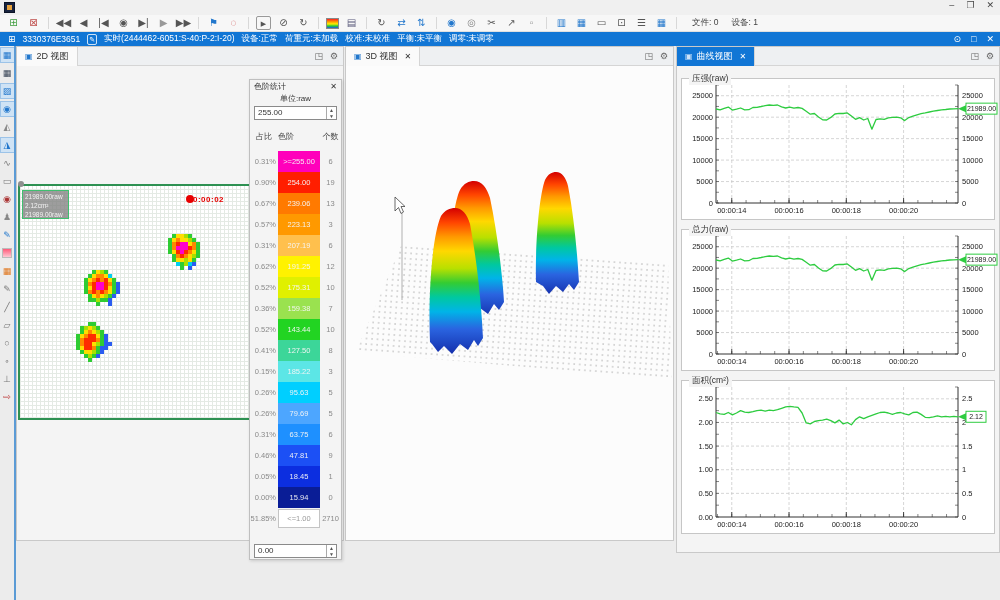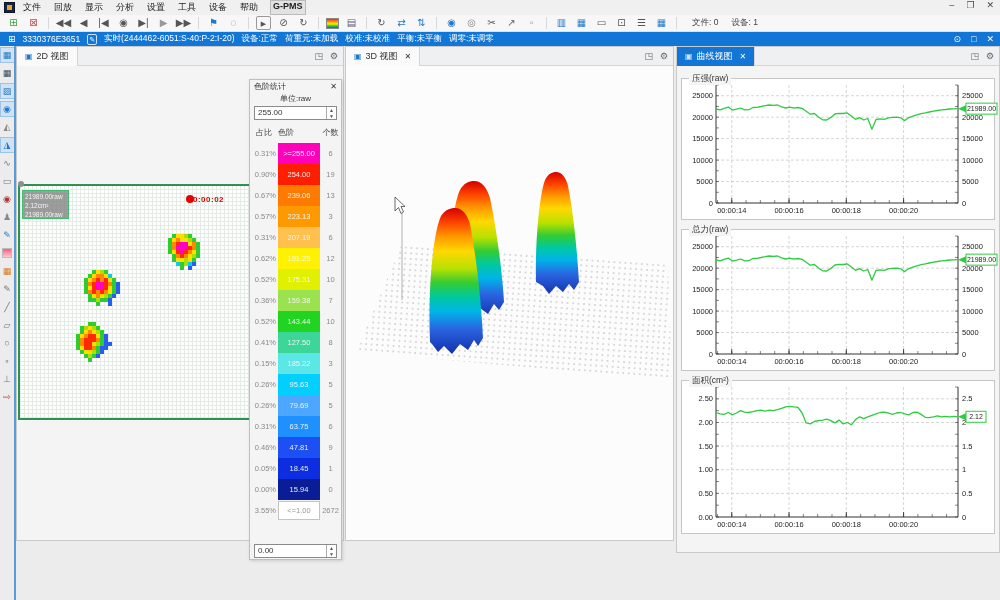--- a/index.html
+++ b/index.html
@@ -59,21 +59,21 @@
   .pinmark { position:absolute; left:-2px; top:-5px; width:6px; height:6px; border-radius:50%; background:#8f8f8f; z-index:4; }
   .recdot { position:absolute; left:166px; top:9px; width:8px; height:8px; border-radius:50%; background:#e80000; }
   .rectime { position:absolute; left:168px; top:9px; color:#e80000; font-size:8px; font-weight:bold; letter-spacing:.5px; }
 
   
   .scalepanel { position:absolute; left:232px; top:13px; width:93px; height:481px; background:#f4f4f4; border:1px solid #bfbfbf; box-shadow:1px 1px 3px rgba(0,0,0,.15); z-index:6; display:flex; flex-direction:column; }
   .sp-head { height:13px; display:flex; align-items:center; justify-content:space-between; padding:0 4px; font-size:8px; color:#333; }
   .sp-unit { text-align:center; font-size:8px; height:12px; }
   .spin { position:relative; height:14px; margin:1px 4px; background:#fff; border:1px solid #8a8a8a; font-size:8px; padding:1px 12px 0 3px; }
   .spin .arr { position:absolute; right:0; top:0; width:10px; height:12px; border-left:1px solid #aaa; font-size:5px; line-height:6px; text-align:center; color:#555; }
-  .sp-cols { display:flex; font-size:8px; color:#444; height:22px; align-items:center; }
+  .sp-cols { display:flex; font-size:8px; color:#444; height:30px; align-items:center; }
   .sp-cols span:nth-child(1){ width:28px; text-align:center; }
   .sp-cols span:nth-child(2){ width:42px; }
   .sp-cols span:nth-child(3){ flex:1; text-align:center; }
   .sp-rows { flex:1; }
   .sp-row { display:flex; align-items:center; height:21px; font-size:7.5px; color:#8a8a8a; }
   .sp-row .pct { width:28px; text-align:right; padding-right:2px; }
   .sp-row .lvl { width:42px; height:21px; display:flex; align-items:center; justify-content:center; color:rgba(245,245,245,.95); }
   .sp-row .cnt { flex:1; text-align:center; }
   .sp-row.lastrow .lvl { border:1px solid #c4c4c4; background:#fdfdfd; color:#999; height:19px; }
 
@@ -86,31 +86,20 @@
   .ctitle { position:absolute; top:-6px; left:7px; background:#f4f4f4; padding:0 3px; font-size:8.5px; color:#333; z-index:2;text-align:center; }
   .chartbox svg { display:block; overflow:visible; }
 </style>
 </head>
 <body>
 
 <div class="app">
 
   <div class="menubar">
     <div class="appicon"></div>
-    <div class="menu-items">
-        <span class="mi">文件</span>
-        <span class="mi">回放</span>
-        <span class="mi">显示</span>
-        <span class="mi">分析</span>
-        <span class="mi">设置</span>
-        <span class="mi">工具</span>
-        <span class="mi">设备</span>
-        <span class="mi">帮助</span>
-        <span class="mi active">G-PMS</span>
-      </div>
     <div class="win-controls">
       <span>–</span>
       <span>❐</span>
       <span>✕</span>
     </div>
   </div>
 
   <div class="toolbar">
 
   <div class="tb-ic" style="color: rgb(63, 158, 63);">⊞</div>
@@ -490,23 +479,23 @@
                 <span class="pct">0.05%</span>
                 <span class="lvl" style="background: rgb(12, 46, 224);">18.45</span>
                 <span class="cnt">1</span>
               </div>
               <div class="sp-row">
                 <span class="pct">0.00%</span>
                 <span class="lvl" style="background: rgb(10, 29, 150);">15.94</span>
                 <span class="cnt">0</span>
               </div>
               <div class="sp-row lastrow">
-                <span class="pct">3.55%</span>
+                <span class="pct">51.85%</span>
                 <span class="lvl" style="background: rgb(255, 255, 255);">&lt;=1.00</span>
-                <span class="cnt">2672</span>
+                <span class="cnt">2710</span>
               </div>
             </div>
           <div class="spin">
             <span>0.00</span>
             <span class="arr">▲<br>▼</span>
           </div>
         </div>
       </div>
     </div>
 

